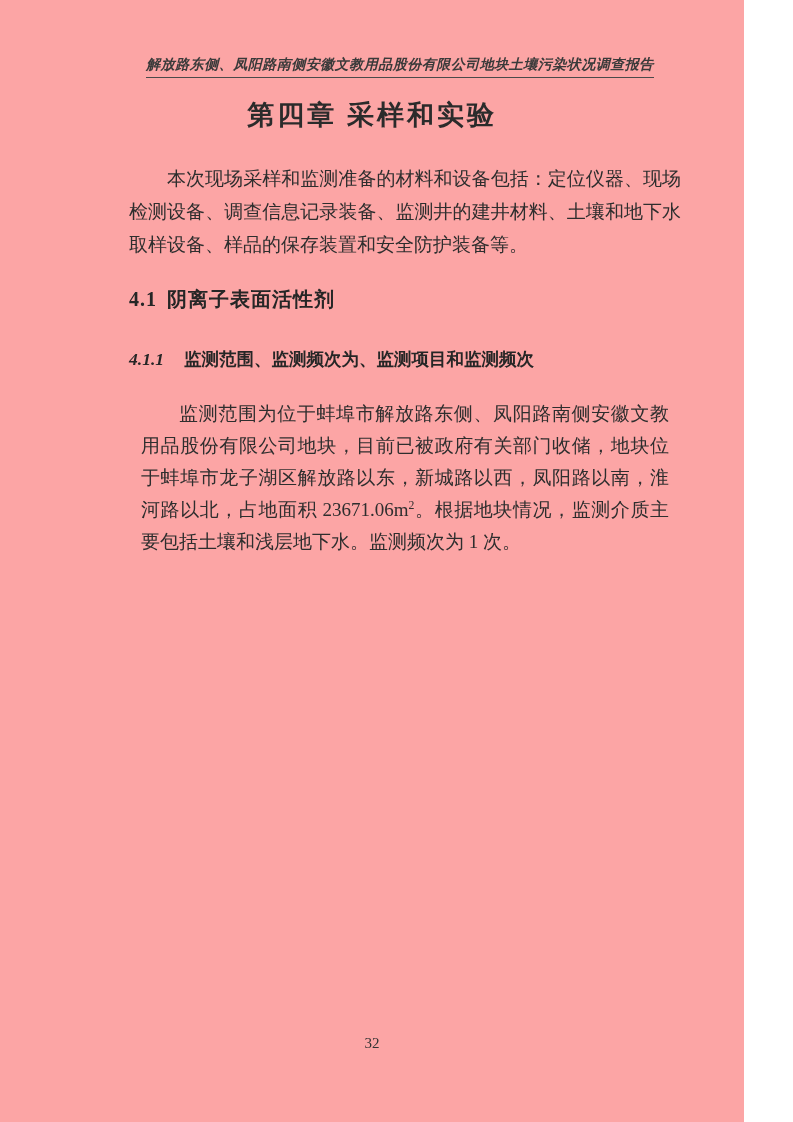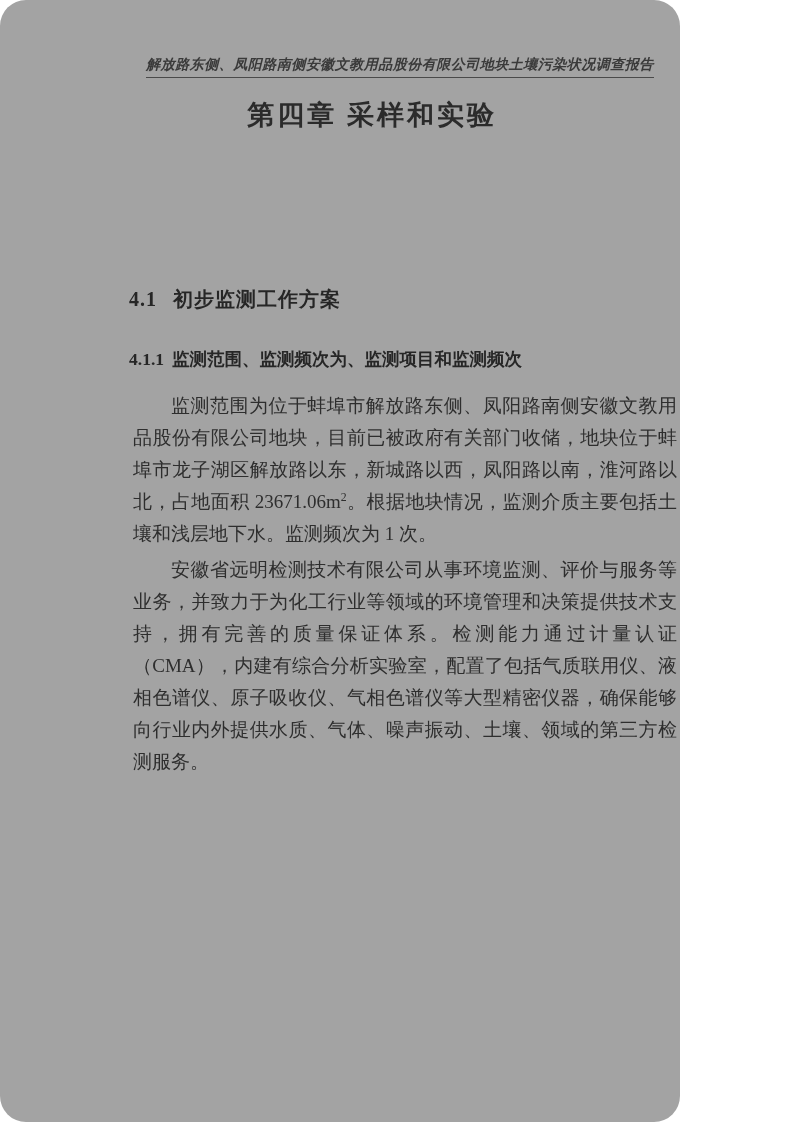--- a/index.html
+++ b/index.html
@@ -2,27 +2,26 @@
 <html><head>
 <meta charset="utf-8">
 <style>
   html, body {
     margin: 0;
     padding: 0;
     background: #ffffff;
   }
   .page {
     position: relative;
-    width: 680px;
+    width: 744px;
     height: 1122px;
-    background: #a3a3a3;
+    background: #fca5a5;
     font-family: "Liberation Serif", "DejaVu Serif", serif;
     color: #2e2e2e;
     overflow: hidden;
-    border-radius: 26px;
   }
   .running-header {
     position: absolute;
     top: 55px;
     left: 120px;
     width: 560px;
     text-align: center;
   }
   .running-header .hdr-text {
     display: inline-block;
@@ -37,21 +36,20 @@
   .chapter-title {
     position: absolute;
     top: 97px;
     left: 0;
     width: 100%;
     text-align: center;
     font-size: 27px;
     font-weight: bold;
     letter-spacing: 3px;
     color: #2b2b2b;
-    padding-left: 32px;
   }
   .intro-para {
     position: absolute;
     top: 162px;
     left: 129px;
     width: 552px;
     font-size: 19px;
     line-height: 33px;
     text-align: justify;
     text-indent: 2em;
@@ -59,41 +57,41 @@
   }
   .heading-41 {
     position: absolute;
     top: 286px;
     left: 129px;
     font-size: 20px;
     font-weight: bold;
     letter-spacing: 1px;
     color: #262626;
   }
-  .heading-41 .sec-num { margin-right: 16px; font-style: normal; }
+  .heading-41 .sec-num { margin-right: 10px; font-style: normal; }
   .heading-411 {
     position: absolute;
     top: 347px;
     left: 129px;
     font-size: 17.5px;
     font-weight: bold;
     color: #262626;
   }
-  .heading-411 .sec-num { margin-right: 8px; }
+  .heading-411 .sec-num { margin-right: 20px; font-style: italic; }
   .body-block {
     position: absolute;
     top: 386px;
     left: 129px;
     width: 552px;
     font-size: 19px;
     line-height: 32px;
     text-align: justify;
   }
   .body-block p {
-    margin: 4px;
+    margin: 12px;
     text-indent: 2em;
   }
   .sup {
     vertical-align: super;
     font-size: 0.62em;
     line-height: 0;
   }
   .page-number {
     position: absolute;
     top: 1035px;
@@ -108,30 +106,31 @@
 <body>
 
 <div class="page">
 
   <div class="running-header">
     <span class="hdr-text">解放路东侧、凤阳路南侧安徽文教用品股份有限公司地块土壤污染状况调查报告</span>
   </div>
 
   <div class="chapter-title">第四章 采样和实验</div>
 
+  <p class="intro-para">本次现场采样和监测准备的材料和设备包括：定位仪器、现场检测设备、调查信息记录装备、监测井的建井材料、土壤和地下水取样设备、样品的保存装置和安全防护装备等。</p>
 
   <div class="heading-41">
-    <span class="sec-num">4.1</span><span>初步监测工作方案</span>
+    <span class="sec-num">4.1</span><span>阴离子表面活性剂</span>
   </div>
 
   <div class="heading-411">
     <span class="sec-num">4.1.1</span><span>监测范围、监测频次为、监测项目和监测频次</span>
   </div>
 
   <div class="body-block">
     <p><span>监测范围为位于蚌埠市解放路东侧、凤阳路南侧安徽文教用品股份有限公司地块，目前已被政府有关部门收储，地块位于蚌埠市龙子湖区解放路以东，新城路以西，凤阳路以南，淮河路以北，占地面积 23671.06m</span><span class="sup">2</span><span>。根据地块情况，监测介质主要包括土壤和浅层地下水。监测频次为 1 次。</span></p>
 
 
-    <p>安徽省远明检测技术有限公司从事环境监测、评价与服务等业务，并致力于为化工行业等领域的环境管理和决策提供技术支持，拥有完善的质量保证体系。检测能力通过计量认证（CMA），内建有综合分析实验室，配置了包括气质联用仪、液相色谱仪、原子吸收仪、气相色谱仪等大型精密仪器，确保能够向行业内外提供水质、气体、噪声振动、土壤、领域的第三方检测服务。</p>
   </div>
 
+  <div class="page-number">32</div>
 
 </div>
 
 </body></html>

